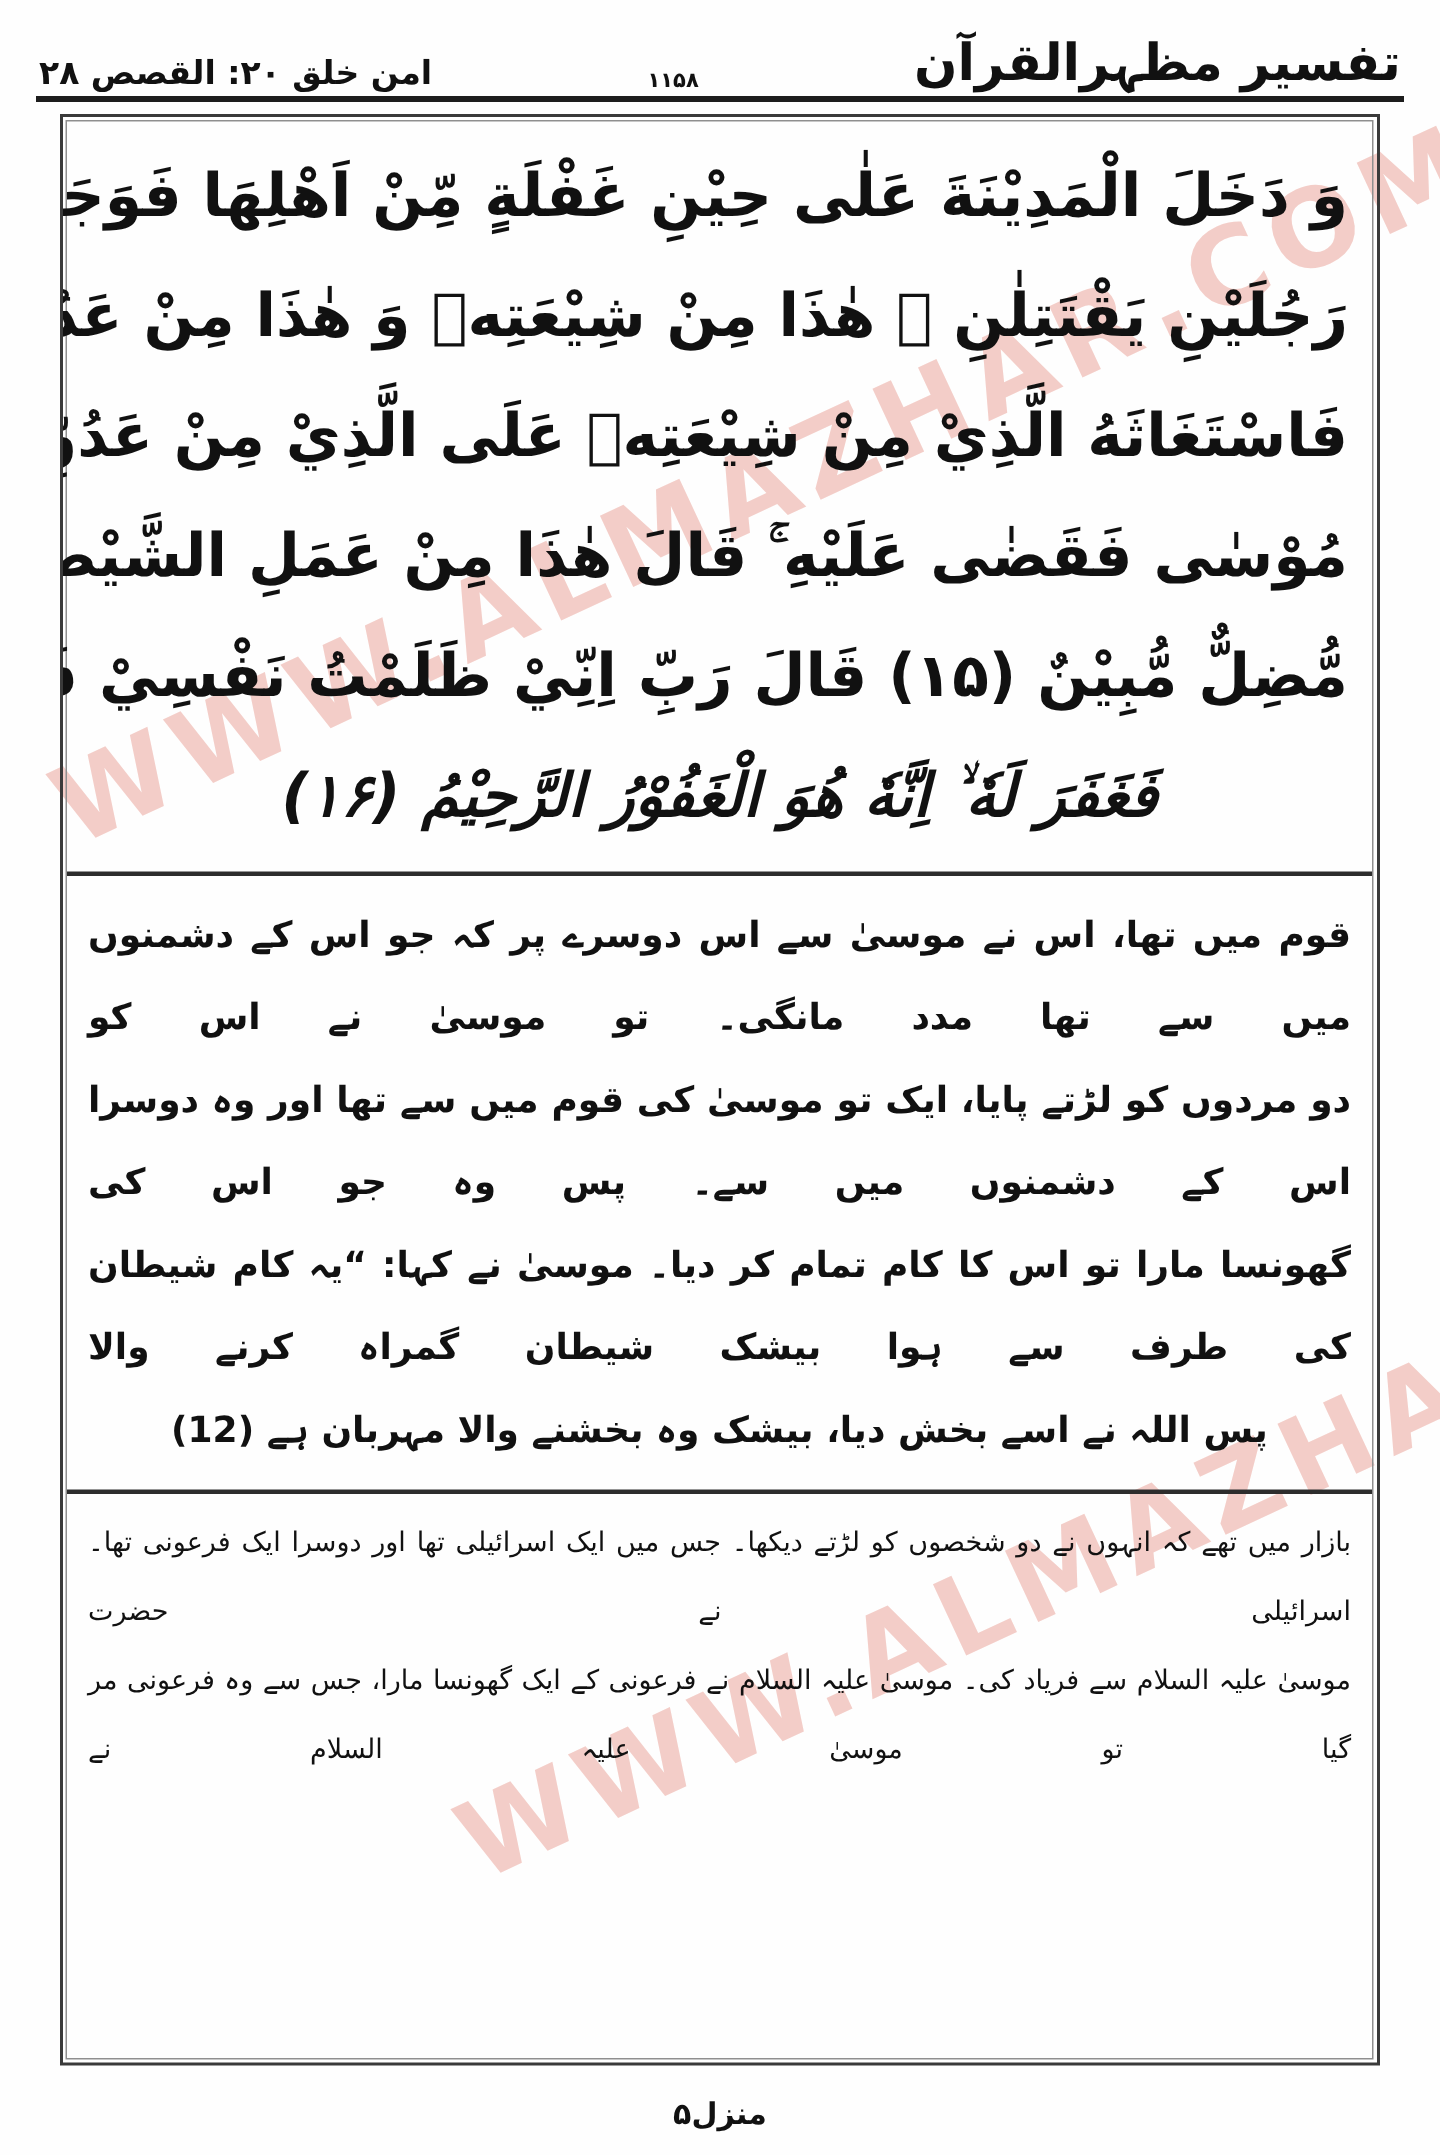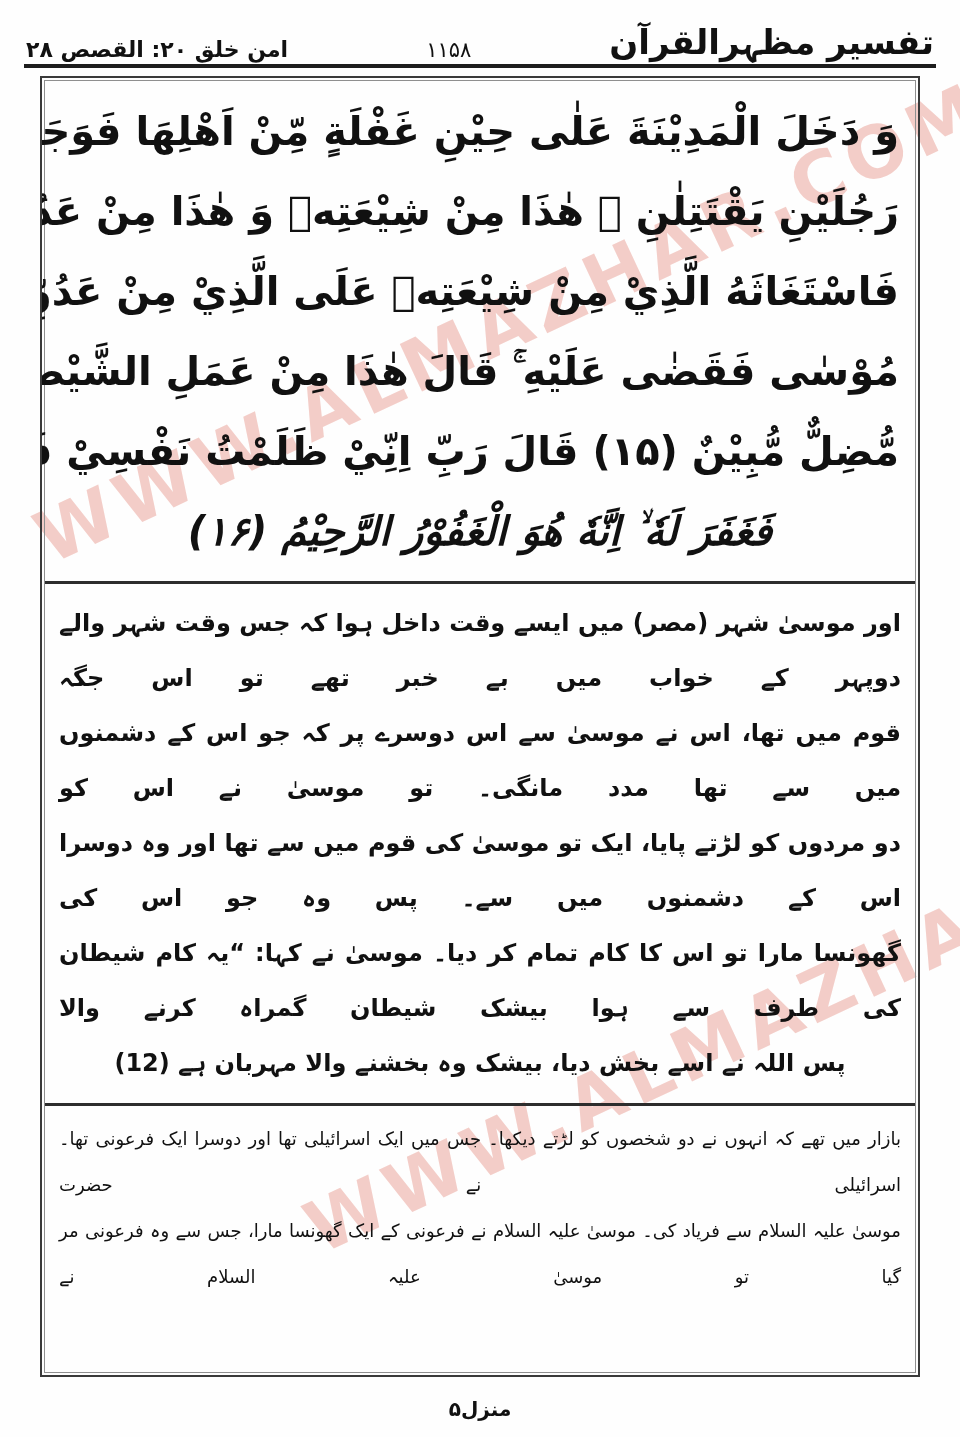--- a/index.html
+++ b/index.html
@@ -34,21 +34,21 @@
     position: absolute;
     top: 12px; left: 26px; right: 26px;
     height: 50px;
     display: flex;
     direction: ltr;
     justify-content: space-between;
     align-items: flex-end;
     z-index: 3;
   }
   .h-left   { font-size: 22px; font-weight: bold; direction: rtl; }
-  .h-center { font-size: 21px; font-weight: normal; letter-spacing: 1px; }
+  .h-center { font-size: 14px; font-weight: bold; letter-spacing: 1px; }
   .h-right  { font-size: 34px; font-weight: bold; direction: rtl; }
   .header-rule {
     position: absolute;
     top: 64px; left: 24px; right: 24px;
     height: 4px;
     background: #1d1d1d;
     z-index: 3;
   }
   
   .main-box {
@@ -137,21 +137,20 @@
         <div class="q-line">رَجُلَيْنِ يَقْتَتِلٰنِ ۚ هٰذَا مِنْ شِيْعَتِهٖ وَ هٰذَا مِنْ عَدُوِّهٖ ۚ</div>
         <div class="q-line">فَاسْتَغَاثَهُ الَّذِيْ مِنْ شِيْعَتِهٖ عَلَى الَّذِيْ مِنْ عَدُوِّهٖ ۙ فَوَكَزَهٗ</div>
         <div class="q-line">مُوْسٰى فَقَضٰى عَلَيْهِ ۚ قَالَ هٰذَا مِنْ عَمَلِ الشَّيْطٰنِ ؕ اِنَّهٗ عَدُوٌّ</div>
         <div class="q-line">مُّضِلٌّ مُّبِيْنٌ (۱۵) قَالَ رَبِّ اِنِّيْ ظَلَمْتُ نَفْسِيْ فَاغْفِرْ لِيْ</div>
         <div class="q-line q-last">فَغَفَرَ لَهٗ ۙ اِنَّهٗ هُوَ الْغَفُوْرُ الرَّحِيْمُ (۱۶)</div>
       </section>
 
       <div class="sep"></div>
 
       <section class="translation">
-        <div class="t-line">اور موسیٰ شہر (مصر) میں ایسے وقت داخل ہوا کہ جس وقت شہر والے دوپہر کے خواب میں بے خبر تھے تو اس جگہ</div>
         <div class="t-line">قوم میں تھا، اس نے موسیٰ سے اس دوسرے پر کہ جو اس کے دشمنوں میں سے تھا مدد مانگی۔ تو موسیٰ نے اس کو</div>
         <div class="t-line">دو مردوں کو لڑتے پایا، ایک تو موسیٰ کی قوم میں سے تھا اور وہ دوسرا اس کے دشمنوں میں سے۔ پس وہ جو اس کی</div>
         <div class="t-line">گھونسا مارا تو اس کا کام تمام کر دیا۔ موسیٰ نے کہا: “یہ کام شیطان کی طرف سے ہوا بیشک شیطان گمراہ کرنے والا</div>
         <div class="t-line t-last">پس اللہ نے اسے بخش دیا، بیشک وہ بخشنے والا مہربان ہے (12)</div>
       </section>
 
       <div class="sep"></div>
 
       <section class="commentary">
         <div class="c-line">بازار میں تھے کہ انہوں نے دو شخصوں کو لڑتے دیکھا۔ جس میں ایک اسرائیلی تھا اور دوسرا ایک فرعونی تھا۔ اسرائیلی نے حضرت</div>

